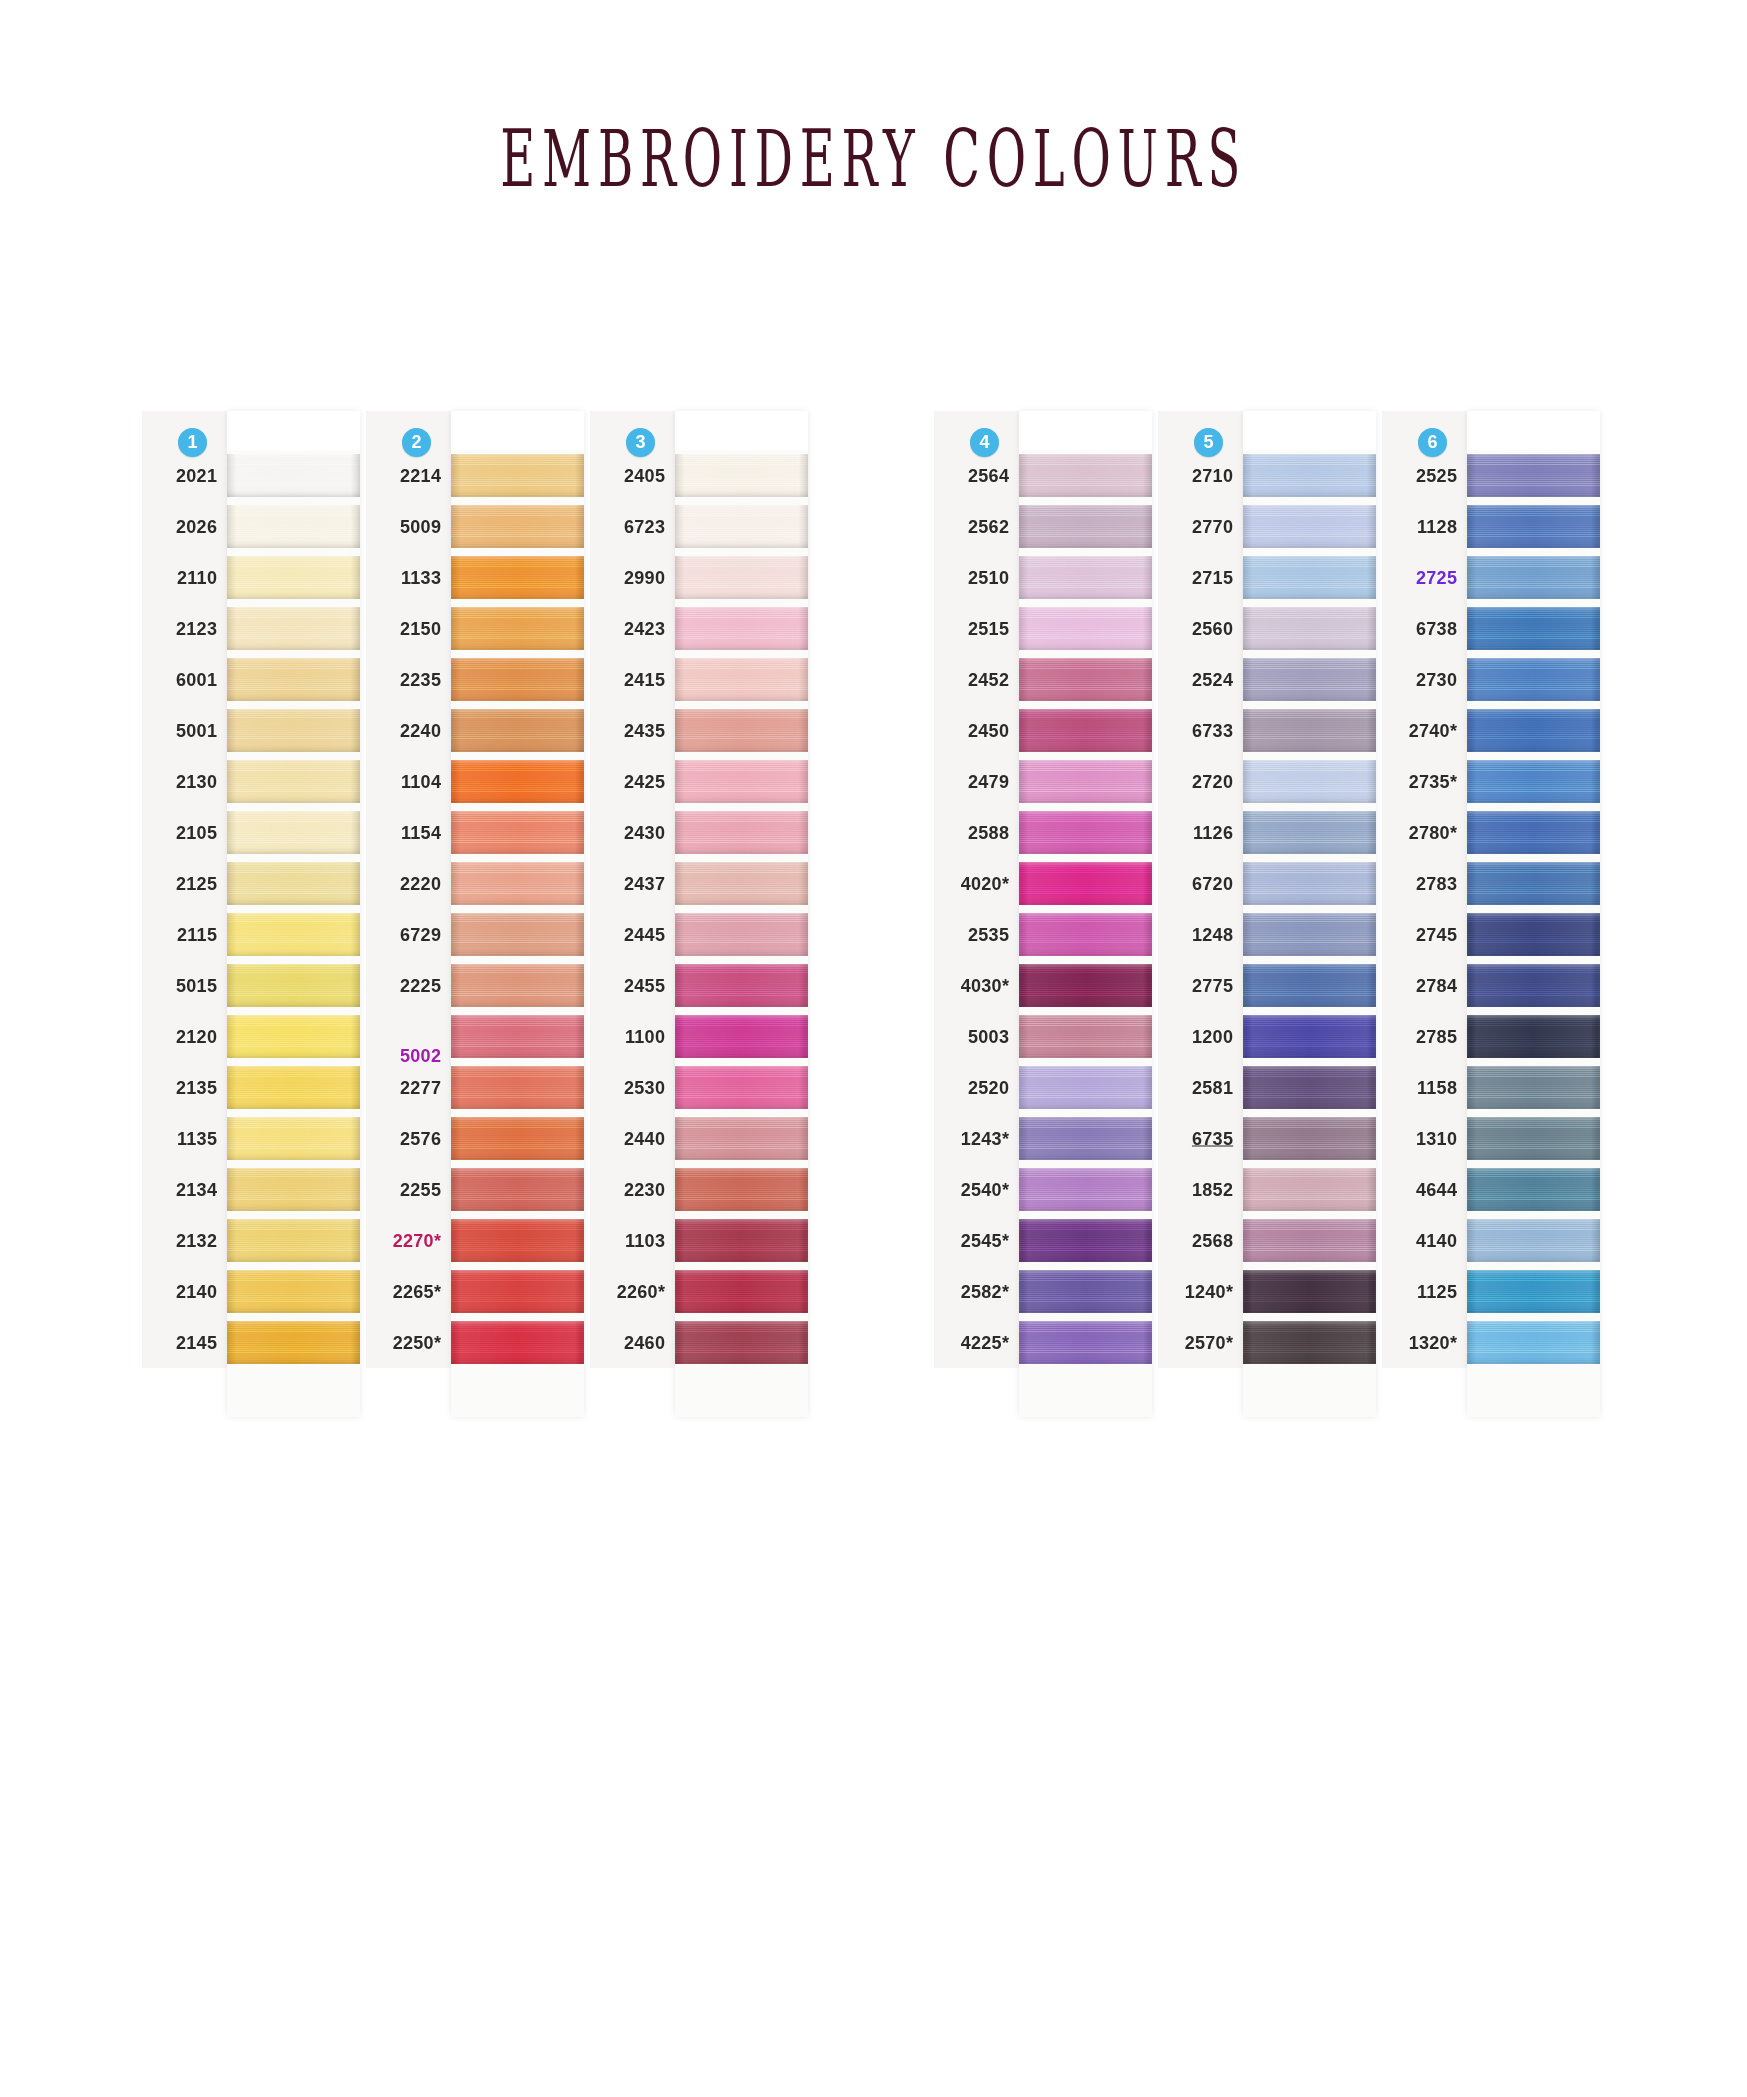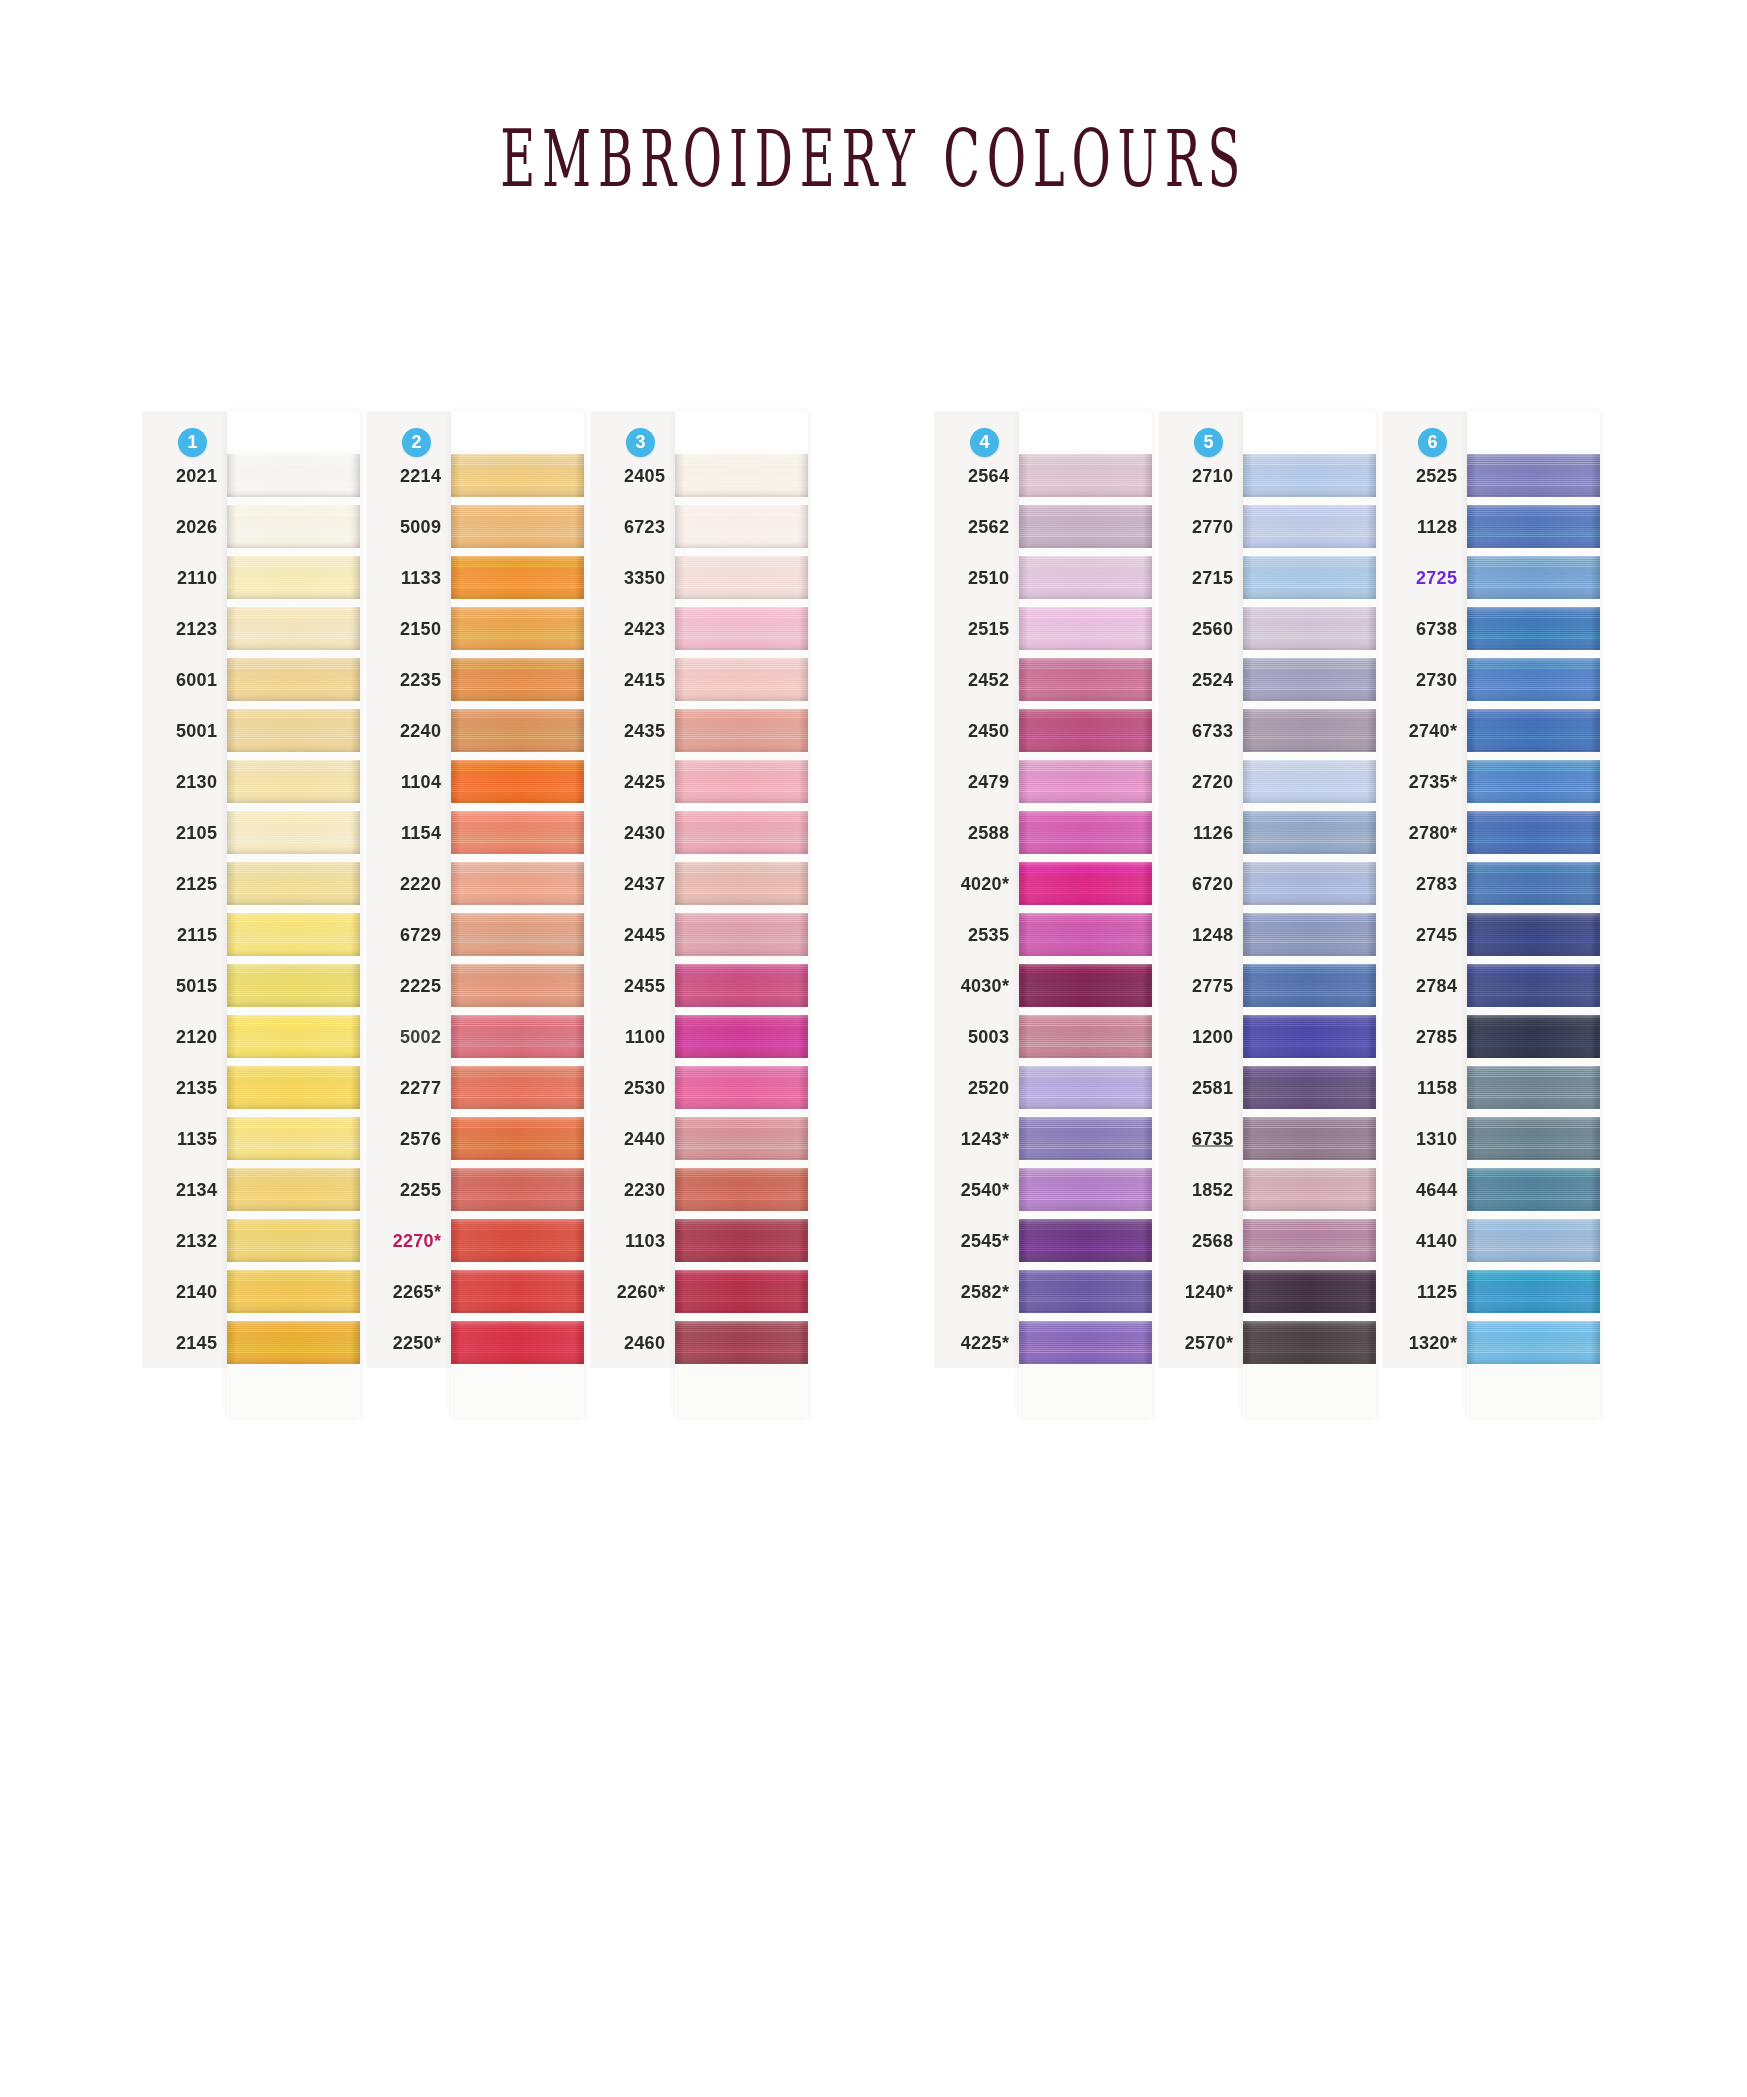--- a/index.html
+++ b/index.html
@@ -304,21 +304,21 @@
           <div class="row">
             <span class="code" style="color: rgb(42, 42, 42);">2220</span>
           </div>
           <div class="row">
             <span class="code" style="color: rgb(42, 42, 42);">6729</span>
           </div>
           <div class="row">
             <span class="code" style="color: rgb(42, 42, 42);">2225</span>
           </div>
           <div class="row">
-            <span class="code" style="color: #404040;">5002</span>
+            <span class="code" style="color: #a21caf; margin-top: 19px;">5002</span>
           </div>
           <div class="row">
             <span class="code" style="color: rgb(42, 42, 42);">2277</span>
           </div>
           <div class="row">
             <span class="code" style="color: rgb(42, 42, 42);">2576</span>
           </div>
           <div class="row">
             <span class="code" style="color: rgb(42, 42, 42);">2255</span>
           </div>
@@ -395,21 +395,21 @@
         <div class="labels-col">
           <div class="badge" style="background: rgb(69, 182, 232);">3</div>
           <div class="swatch-top-pad" style="background: transparent;"></div>
           <div class="row">
             <span class="code" style="color: rgb(42, 42, 42);">2405</span>
           </div>
           <div class="row">
             <span class="code" style="color: rgb(42, 42, 42);">6723</span>
           </div>
           <div class="row">
-            <span class="code" style="color: rgb(42, 42, 42);">3350</span>
+            <span class="code" style="color: rgb(42, 42, 42);">2990</span>
           </div>
           <div class="row">
             <span class="code" style="color: rgb(42, 42, 42);">2423</span>
           </div>
           <div class="row">
             <span class="code" style="color: rgb(42, 42, 42);">2415</span>
           </div>
           <div class="row">
             <span class="code" style="color: rgb(42, 42, 42);">2435</span>
           </div>

